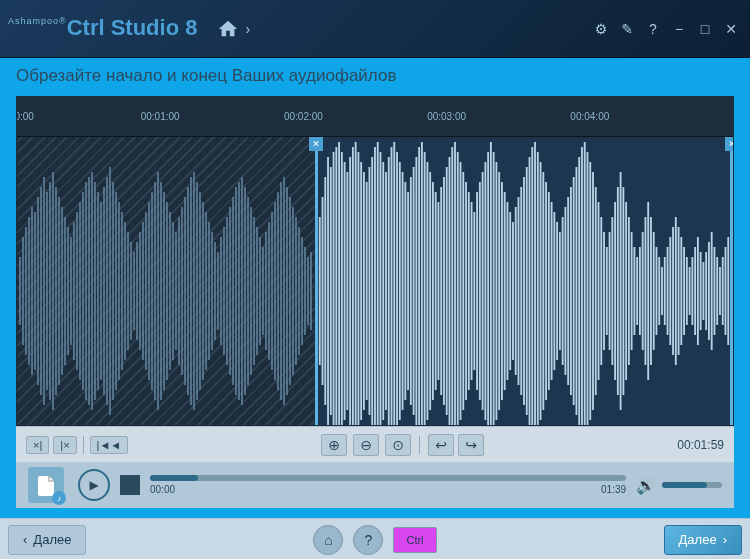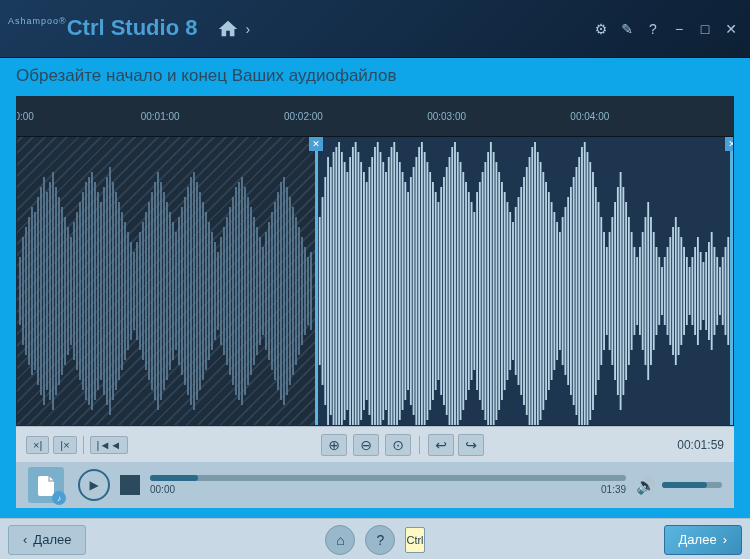--- a/index.html
+++ b/index.html
@@ -406,22 +406,22 @@
       border: 1px solid #7a9aaa;
       display: flex;
       align-items: center;
       justify-content: center;
       font-size: 14px;
       color: #1a3a52;
       cursor: pointer;
     }
     .ctrl-btn {
       height: 26px;
-      padding: 0 0;
-      background: #fef9c3;
+      padding: 0 12px;
+      background: #d946ef;
       border: 1px solid #7a9aaa;
       border-radius: 2px;
       font-size: 11px;
       color: #1a3a52;
       cursor: pointer;
       display: flex;
       align-items: center;
     }
     .next-btn {
       background: linear-gradient(135deg, #5ab5e0 0%, #3a90bc 100%);

